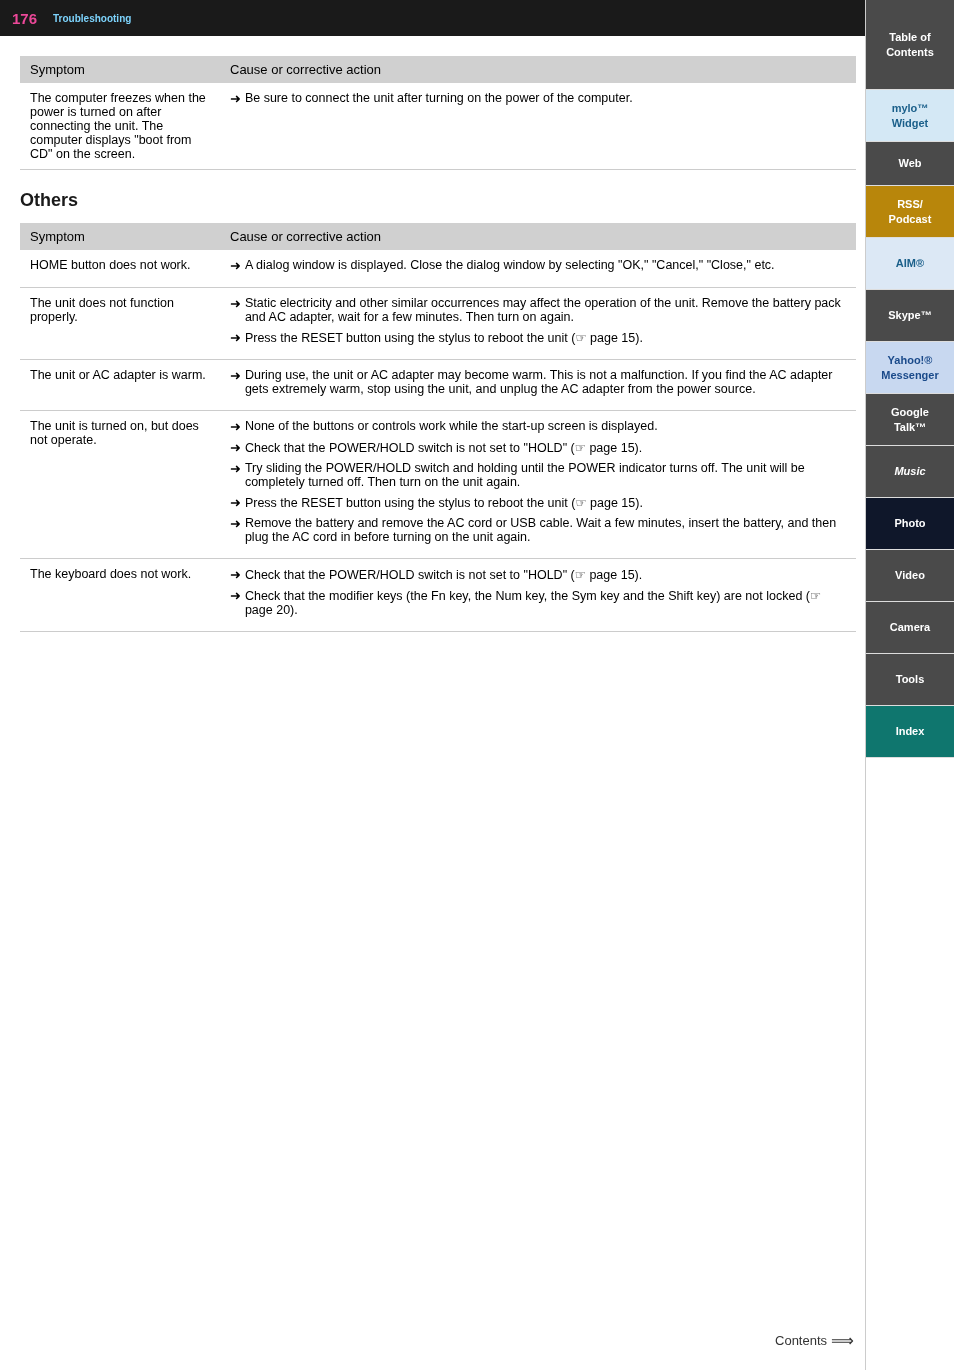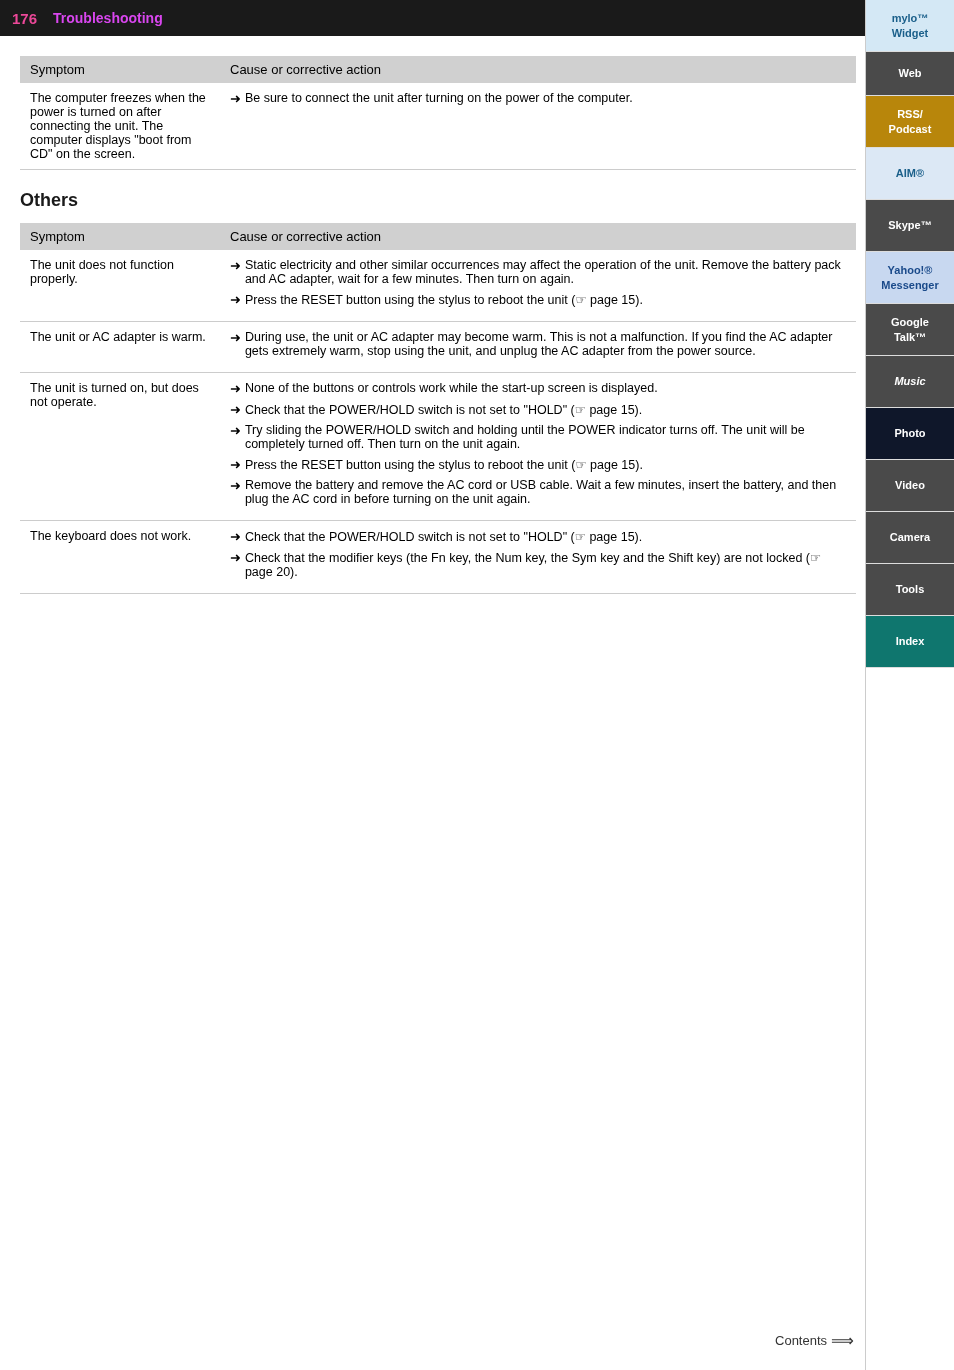--- a/index.html
+++ b/index.html
@@ -22,23 +22,23 @@
       align-items: center;
       gap: 16px;
       height: 36px;
     }
     .page-number {
       font-size: 15px;
       font-weight: bold;
       color: #ec4899;
     }
     .page-title {
-      font-size: 14px;
-      font-weight: bold;
-      color: #d946ef;
+      font-size: 10px;
+      font-weight: bold;
+      color: #7dd3fc;
     }
 
     
     .sidebar {
       position: absolute;
       top: 0;
       right: 0;
       width: 89px;
       height: 1370px;
       background: #fff;
@@ -150,20 +150,21 @@
 </head>
 <body>
 
 <div class="page-header">
   <span class="page-number">176</span>
   <span class="page-title">Troubleshooting</span>
 </div>
 
 <div class="sidebar">
 
+<div class="sidebar-item table-of-contents">Table of<br>Contents</div>
     <div class="sidebar-item mylo">mylo™<br>Widget</div>
     <div class="sidebar-item web">Web</div>
     <div class="sidebar-item rss">RSS/<br>Podcast</div>
     <div class="sidebar-item aim">AIM®</div>
     <div class="sidebar-item skype">Skype™</div>
     <div class="sidebar-item yahoo">Yahoo!®<br>Messenger</div>
     <div class="sidebar-item google">Google<br>Talk™</div>
     <div class="sidebar-item music">Music</div>
     <div class="sidebar-item photo">Photo</div>
     <div class="sidebar-item video">Video</div>
@@ -197,20 +198,29 @@
   <div class="others-heading">Others</div>
 
   <table>
     <thead>
       <tr>
         <td>Symptom</td>
         <td>Cause or corrective action</td>
       </tr>
     </thead>
     <tbody id="others-table-body">
+    <tr>
+          <td>HOME button does not work.</td>
+          <td>
+            <div class="arrow-item" style="margin-bottom: 6px;">
+              <span class="arrow">➜</span>
+              <span>A dialog window is displayed. Close the dialog window by selecting "OK," "Cancel," "Close," etc.</span>
+            </div>
+          </td>
+        </tr>
         <tr>
           <td>The unit does not function properly.</td>
           <td>
             <div class="arrow-item" style="margin-bottom: 6px;">
               <span class="arrow">➜</span>
               <span>Static electricity and other similar occurrences may affect the operation of the unit. Remove the battery pack and AC adapter, wait for a few minutes. Then turn on again.</span>
             </div>
             <div class="arrow-item" style="margin-bottom: 6px;">
               <span class="arrow">➜</span>
               <span>Press the RESET button using the stylus to reboot the unit (☞ page 15).</span>

